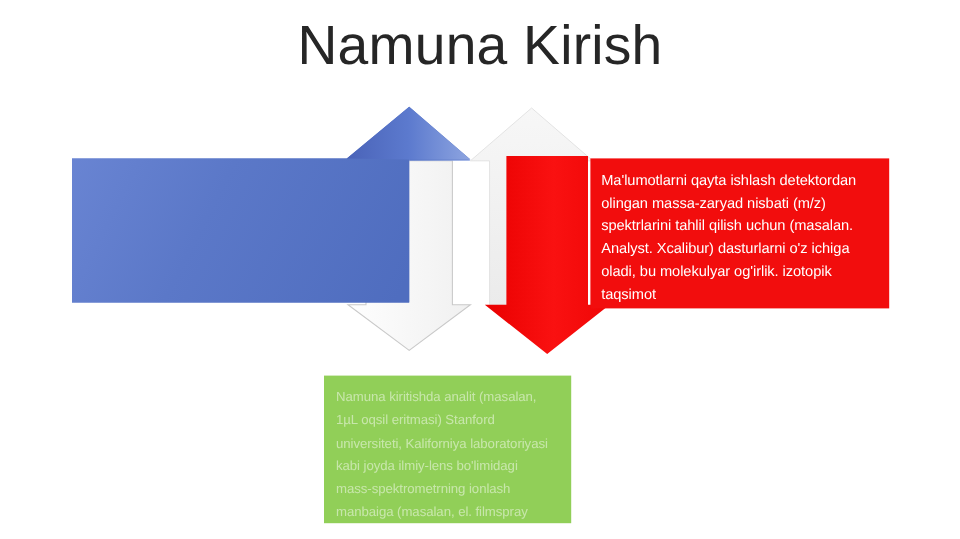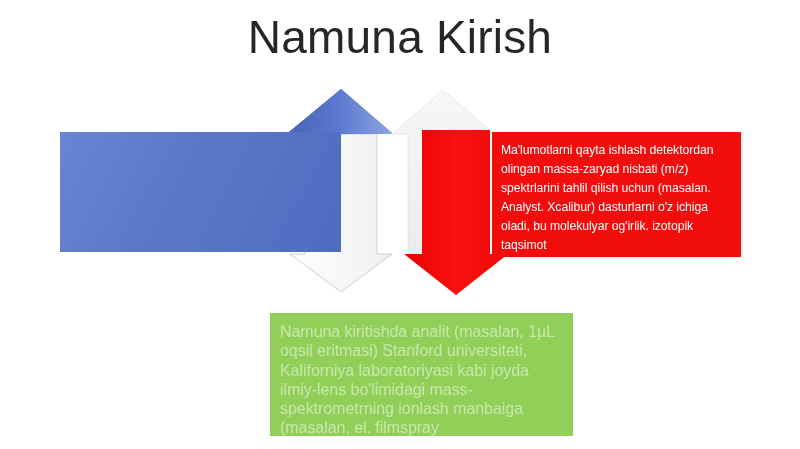--- a/index.html
+++ b/index.html
@@ -52,25 +52,25 @@
     height: 125px;
     background: #f20d0d;
     padding: 9px 10px 0 9px;
     font-size: 12.2px;
     line-height: 19.1px;
     letter-spacing: -0.05px;
   }
   #green-textbox {
     left: 270px;
     top: 313px;
-    width: 303px;
+    width: 206px;
     height: 123px;
     background: #8ece53;
     padding: 9px 12px 0 10px;
-    font-size: 16px;
+    font-size: 11px;
     line-height: 19.3px;
     letter-spacing: -0.05px;
     opacity: 0.97;
   }
   #green-textbox .gtext {
     opacity: 0.50;
   }
 </style>
 </head>
 <body>

